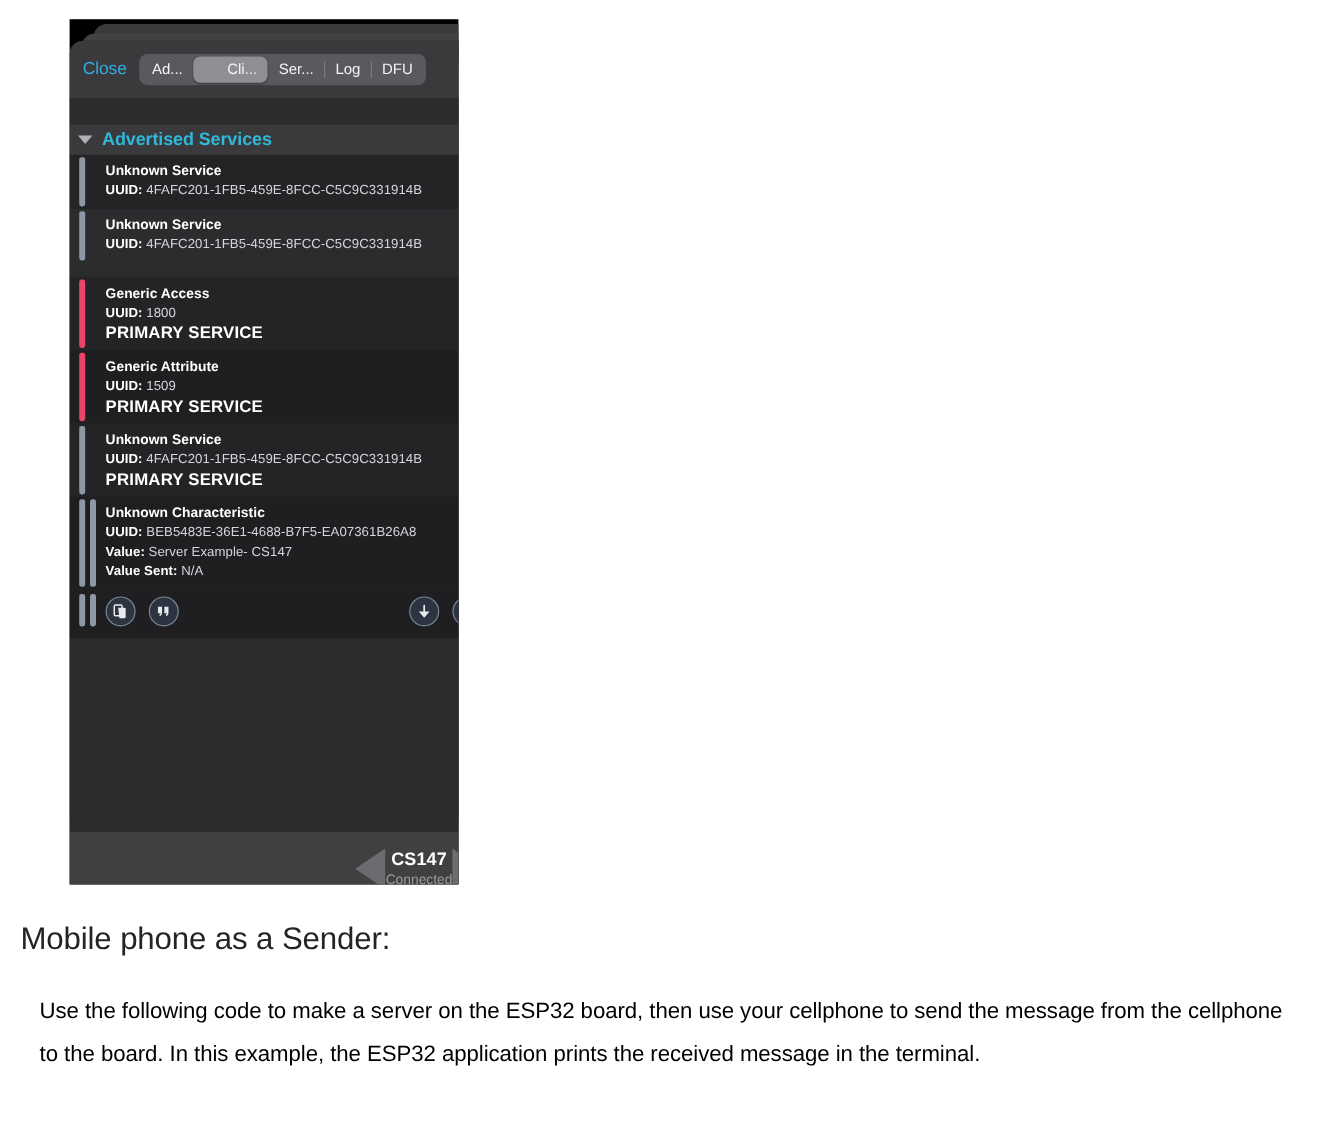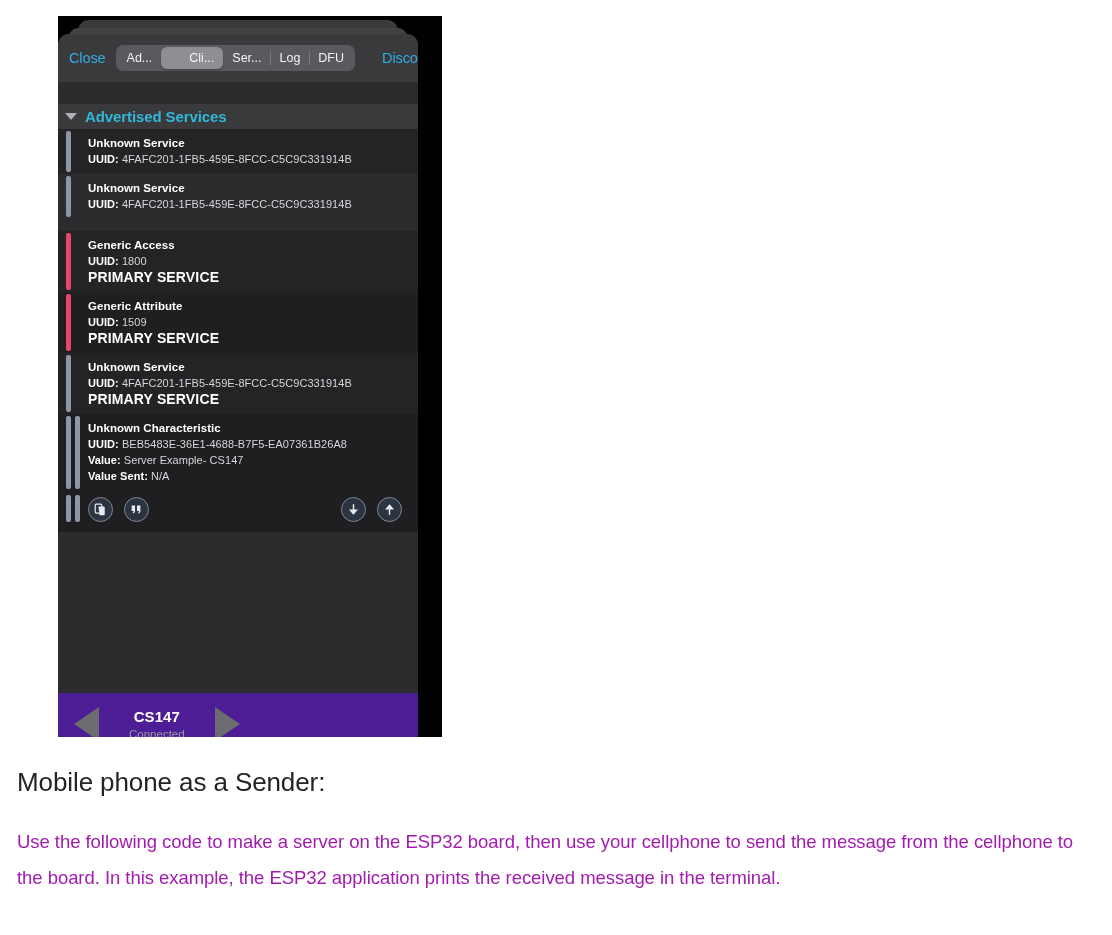--- a/index.html
+++ b/index.html
@@ -13,21 +13,21 @@
   body {
     font-family: "Liberation Sans", sans-serif;
     -webkit-font-smoothing: antialiased;
   }
 
   
   .phone-shot {
     position: absolute;
     left: 58px;
     top: 16px;
-    width: 384px;
+    width: 324px;
     height: 721px;
     background: #000000;
     overflow: hidden;
   }
 
   
   .card-back-2 {
     position: absolute;
     left: 20px;
     top: 4px;
@@ -226,27 +226,26 @@
     box-sizing: border-box;
   }
   .circ-btn svg { display: block; }
 
   .filler { background: #2c2c2e; flex: 1 1 auto; }
 
   
   .bottombar {
     position: relative;
     height: 62px;
-    background: #4c1d95;
-    display: flex;
-    align-items: center;
-    justify-content: flex-start;
+    background: #404040;
+    display: flex;
+    align-items: center;
+    justify-content: flex-end;
     padding: 0 16px;
     box-sizing: border-box;
-    gap: 30px;
   }
   .nav-arrow {
     width: 0;
     height: 0;
     cursor: pointer;
     flex: 0 0 auto;
   }
   .nav-arrow.left {
     border-top: 17px solid transparent;
     border-bottom: 17px solid transparent;
@@ -280,23 +279,23 @@
   }
   .article h2 {
     margin: 0 0 26px 0;
     font-size: 26px;
     font-weight: 400;
     color: #242424;
     letter-spacing: -0.1px;
     line-height: 32px;
   }
   .article p {
-    margin: 0;
+    margin: 16px;
     font-size: 18.5px;
-    color: #a21caf;
+    color: #000000;
     line-height: 35.5px;
     letter-spacing: -0.05px;
   }
 </style>
 </head>
 <body>
 
 <div class="phone-shot">
 
   <div class="card-back-2"></div>

